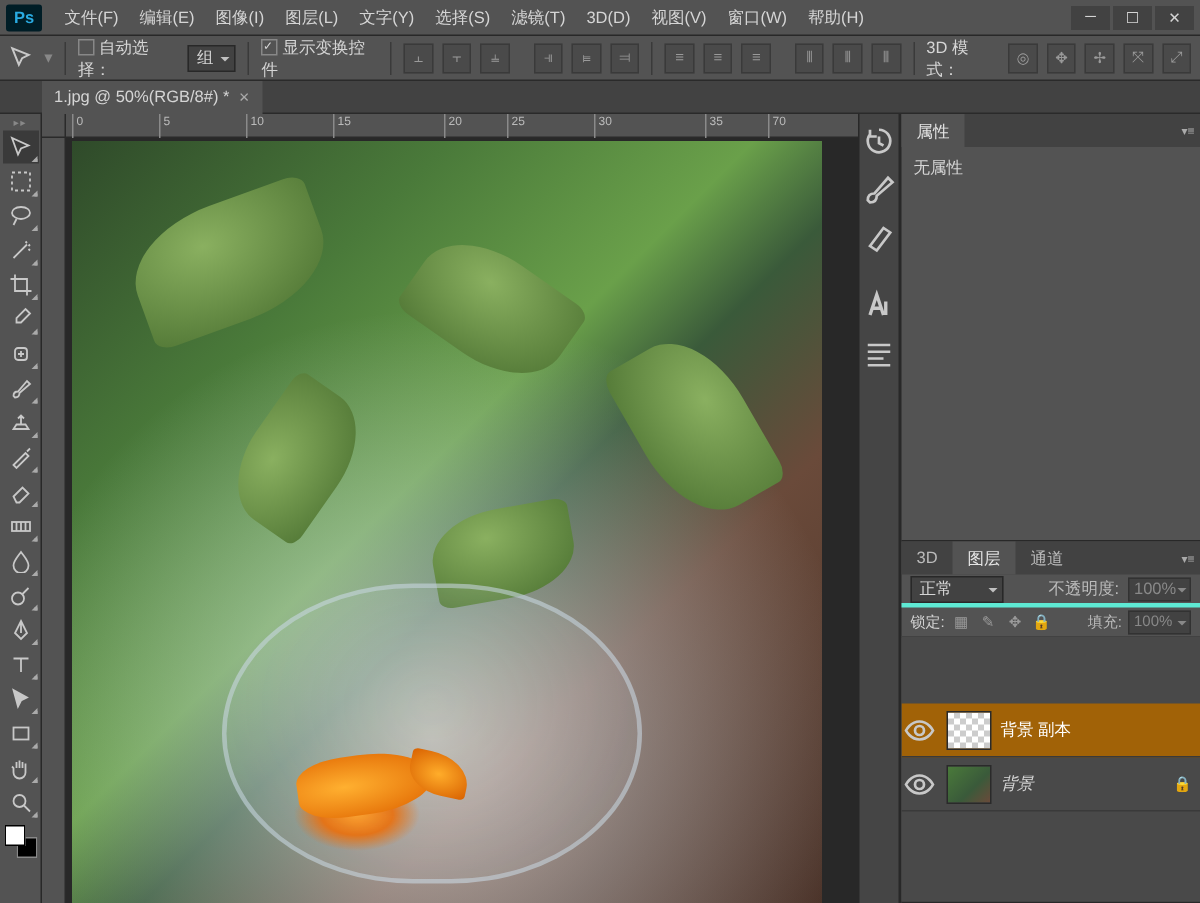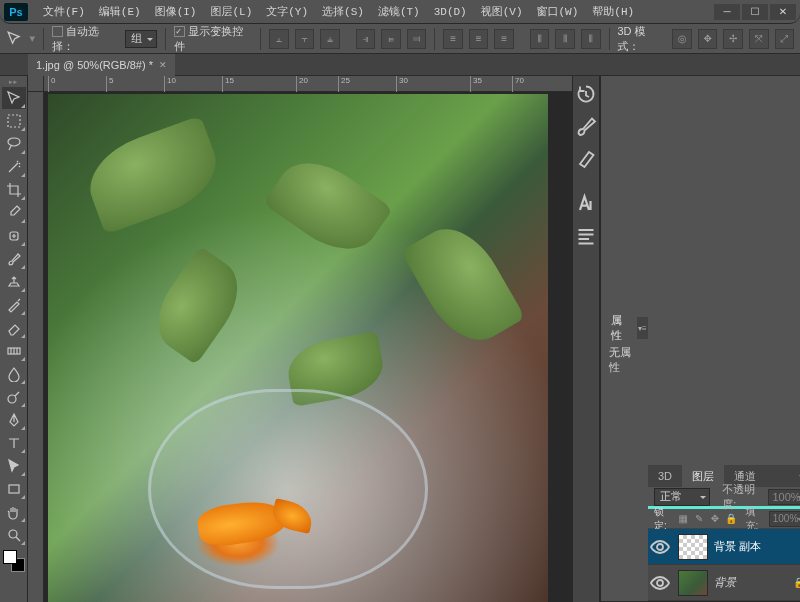--- a/index.html
+++ b/index.html
@@ -1,21 +1,21 @@
 <!DOCTYPE html>
 <html><head>
 <meta charset="utf-8">
 <style>
 * { margin:0; padding:0; box-sizing:border-box; font-family:"Microsoft YaHei",Tahoma,sans-serif; }
 body { width:800px; height:602px; background:#535353; overflow:hidden; color:#d5d5d5; font-size:11px; }
 
 
-.menubar { height:24px; background:#535353; display:flex; align-items:center; padding:0 4px; border-bottom:1px solid #282828;border-radius:10px; }
+.menubar { height:24px; background:#535353; display:flex; align-items:center; padding:0 4px; border-bottom:1px solid #282828; }
 .ps-logo { width:24px; height:18px; background:#001d26; color:#29ABE2; font-weight:bold; font-size:11px; display:flex; align-items:center; justify-content:center; border-radius:2px; margin-right:8px; }
-.menu-item { padding:3px 7px; cursor:default;font-family:Liberation Mono, monospace; }
+.menu-item { padding:3px 7px; cursor:default; }
 .winbtns { margin-left:auto; display:flex; gap:2px; }
 .winbtn { width:26px; height:16px; background:#424242; display:flex; align-items:center; justify-content:center; font-size:10px; }
 
 
 .optbar { height:30px; background:#535353; display:flex; align-items:center; padding:0 6px; border-bottom:1px solid #2a2a2a; gap:6px; }
 .opt-icon { width:18px; height:18px; display:flex; align-items:center; justify-content:center; }
 .chk { width:11px; height:11px; border:1px solid #888; display:inline-block; vertical-align:middle; margin-right:3px; }
 .chk.on::after { content:"✓"; font-size:8px; position:relative; top:-3px; left:0; color:#d5d5d5; }
 .ddl { background:#424242; border:1px solid #282828; height:18px; padding:0 14px 0 5px; position:relative; display:inline-flex; align-items:center; }
 .ddl::after { content:""; position:absolute; right:3px; top:7px; border:3px solid transparent; border-top-color:#c0c0c0; }
@@ -61,42 +61,42 @@
 .leaf.l5{top:48%;left:48%;width:95px;height:60px;transform:rotate(-10deg);}
 .bowl { position:absolute; bottom:3%; left:20%; width:280px; height:200px; border-radius:50%/55%; border:3px solid rgba(200,215,225,0.55); background:radial-gradient(ellipse at 50% 40%, rgba(230,240,248,0.15), rgba(180,200,215,0.08)); }
 .fish { position:absolute; bottom:12%; left:30%; width:90px; height:40px; background:radial-gradient(ellipse at 35% 50%,#ffb030,#e06500); border-radius:40% 60% 55% 40%; transform:rotate(-8deg); }
 .fish::after{content:"";position:absolute;right:-25px;top:6px;width:40px;height:28px;background:radial-gradient(ellipse,#ffad2a,#d86000);border-radius:10% 70% 10% 60%;transform:rotate(20deg);}
 
 
 .panel-strip { width:28px; background:#454545; border-left:1px solid #282828; border-right:1px solid #282828; padding-top:4px; }
 .strip-icon { width:24px; height:24px; margin:2px auto 8px; display:flex; align-items:center; justify-content:center; }
 
 
-.panels { width:200px; background:#535353; border-left:1px solid #282828; display:flex; flex-direction:row;align-items:flex-end; }
+.panels { width:200px; background:#535353; border-left:1px solid #282828; display:flex; flex-direction:column; }
 .panel { border-bottom:1px solid #282828; }
 .panel-tabs { height:22px; background:#424242; display:flex; align-items:stretch; }
 .ptab { padding:0 10px; display:flex; align-items:center; font-size:11px; color:#bbb; }
 .ptab.active { background:#535353; color:#e5e5e5; }
 .pmenu { margin-left:auto; width:16px; display:flex; align-items:center; justify-content:center; color:#aaa; font-size:8px; }
 .panel-body { padding:6px 8px; }
 .props-body { height:262px; }
 
 .layers { flex:1; display:flex; flex-direction:column; }
 .layer-opts { height:22px; display:flex; align-items:center; padding:0 6px; gap:4px; border-bottom:1px solid #424242; }
 .layer-opts .ico { width:14px; height:14px; color:#aaa; display:flex; align-items:center; justify-content:center; font-size:10px; }
 .layer-row2 { height:22px; display:flex; align-items:center; padding:0 6px; gap:6px; border-bottom:3px solid #5eead4; }
 .label-sm { color:#bbb; }
 .readout { background:#424242; border:1px solid #323232; padding:0 3px; height:16px; display:inline-flex; align-items:center; color:#888; position:relative; }
 .readout::after{content:"";position:absolute;right:2px;top:6px;border:3px solid transparent;border-top-color:#888;}
 .lock-row { height:20px; display:flex; align-items:center; padding:0 6px; gap:4px; border-bottom:1px solid #424242; font-size:10px; }
 .lock-ico { width:14px; height:14px; color:#9a9a9a; display:flex; align-items:center; justify-content:center; }
 
 .layer-list { flex:1; background:#494949; overflow:auto; }
 .layer { height:36px; display:flex; align-items:center; border-bottom:1px solid #3a3a3a; }
-.layer.sel { background:#0c4a6e; }
+.layer.sel { background:#a16207;margin-top:44px; }
 .vis { width:24px; display:flex; align-items:center; justify-content:center; }
 .thumb { width:30px; height:26px; border:1px solid #2a2a2a; margin:0 6px; background:#fff; }
 .thumb.checker { background:repeating-conic-gradient(#ccc 0 25%,#fff 0 50%) 0 0/8px 8px; }
 .thumb.img { background:linear-gradient(135deg,#4a7a3a,#3a5a3a 60%,#6a4a3a); }
 .layer-name { flex:1; font-size:11px; }
 .layer.sel .layer-name { color:#fff; }
 .lockmark { width:18px; color:#bbb; font-size:10px; }
 
 svg { stroke:#c8c8c8; stroke-width:1.2; fill:none; }
 </style>

